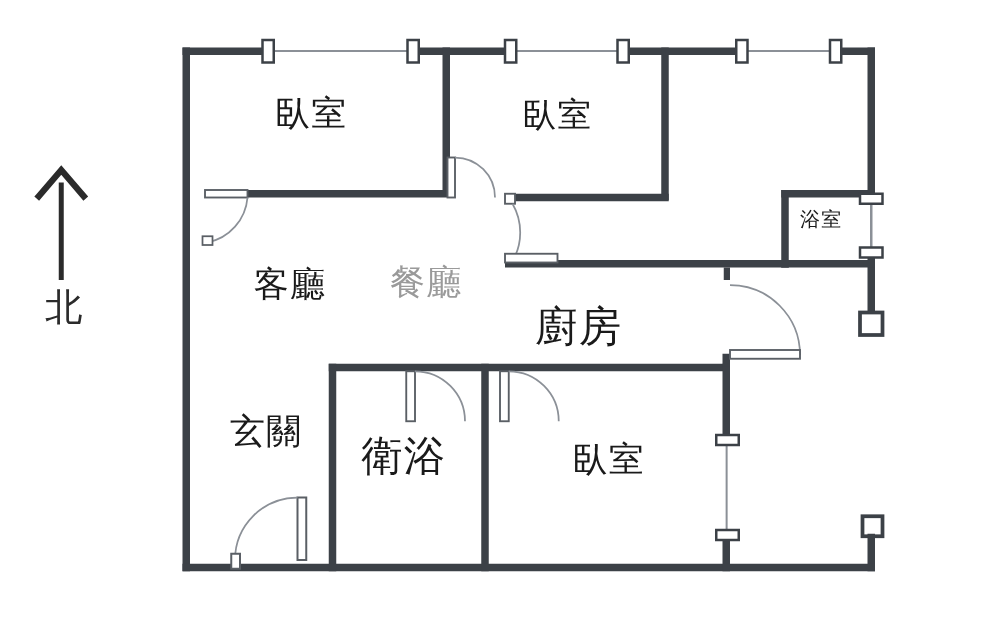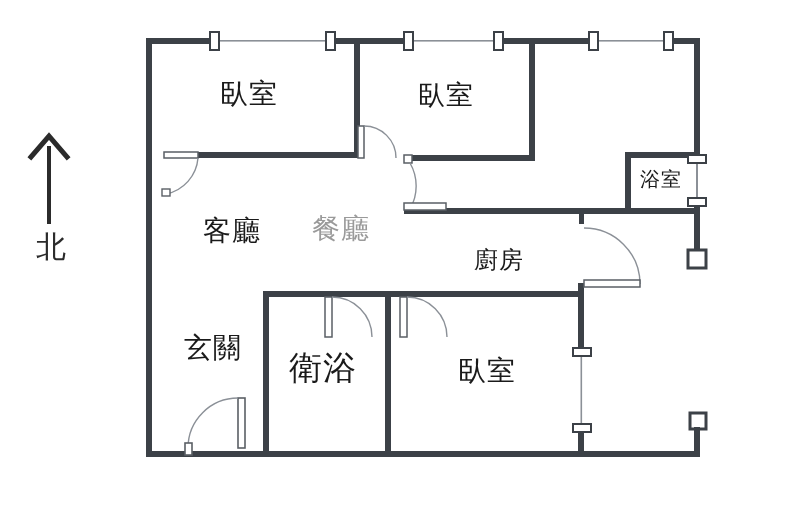--- a/index.html
+++ b/index.html
@@ -24,21 +24,21 @@
     position: absolute;
     left: 0;
     top: 0;
     width: 791px;
     height: 506px;
   }
   .room-label {
     position: absolute;
     white-space: nowrap;
     color: #1a1a1a;
-    font-family: Liberation Sans, sans-serif;
+    font-family: Liberation Mono, monospace;
     letter-spacing: 1px;
     line-height: 1;
     -webkit-font-smoothing: antialiased;
   }
   .room-label.faded {
     color: #9a9a9a;
   }
   .compass-label {
     position: absolute;
     color: #2b2b2b;
@@ -179,27 +179,27 @@
     </g>
   </svg>
 
   <div class="compass-label" style="left:36px; top:232px; font-size:30px;">北</div>
 
   <div class="room-label" style="left:220px; top:80px; font-size:28px;">臥室</div>
 
   <div class="room-label" style="left:418px; top:82px; font-size:27px;">臥室</div>
 
 
-  <div class="room-label" style="left:640px; top:169px; font-size:20px;text-align:center;">浴室</div>
+  <div class="room-label" style="left:640px; top:169px; font-size:16px;text-align:center;">浴室</div>
 
   <div class="room-label" style="left:203px; top:217px; font-size:28px;">客廳</div>
 
   <div class="room-label faded" style="left:312px; top:215px; font-size:28px;">餐廳</div>
 
-  <div class="room-label" style="left:474px; top:248px; font-size:24px;">廚房</div>
+  <div class="room-label" style="left:428px; top:248px; font-size:34px;">廚房</div>
 
   <div class="room-label" style="left:184px; top:334px; font-size:28px;">玄關</div>
 
   <div class="room-label" style="left:289px; top:351px; font-size:33px;">衛浴</div>
 
   <div class="room-label" style="left:458px; top:357px; font-size:28px;">臥室</div>
 
 
 </div>
 

